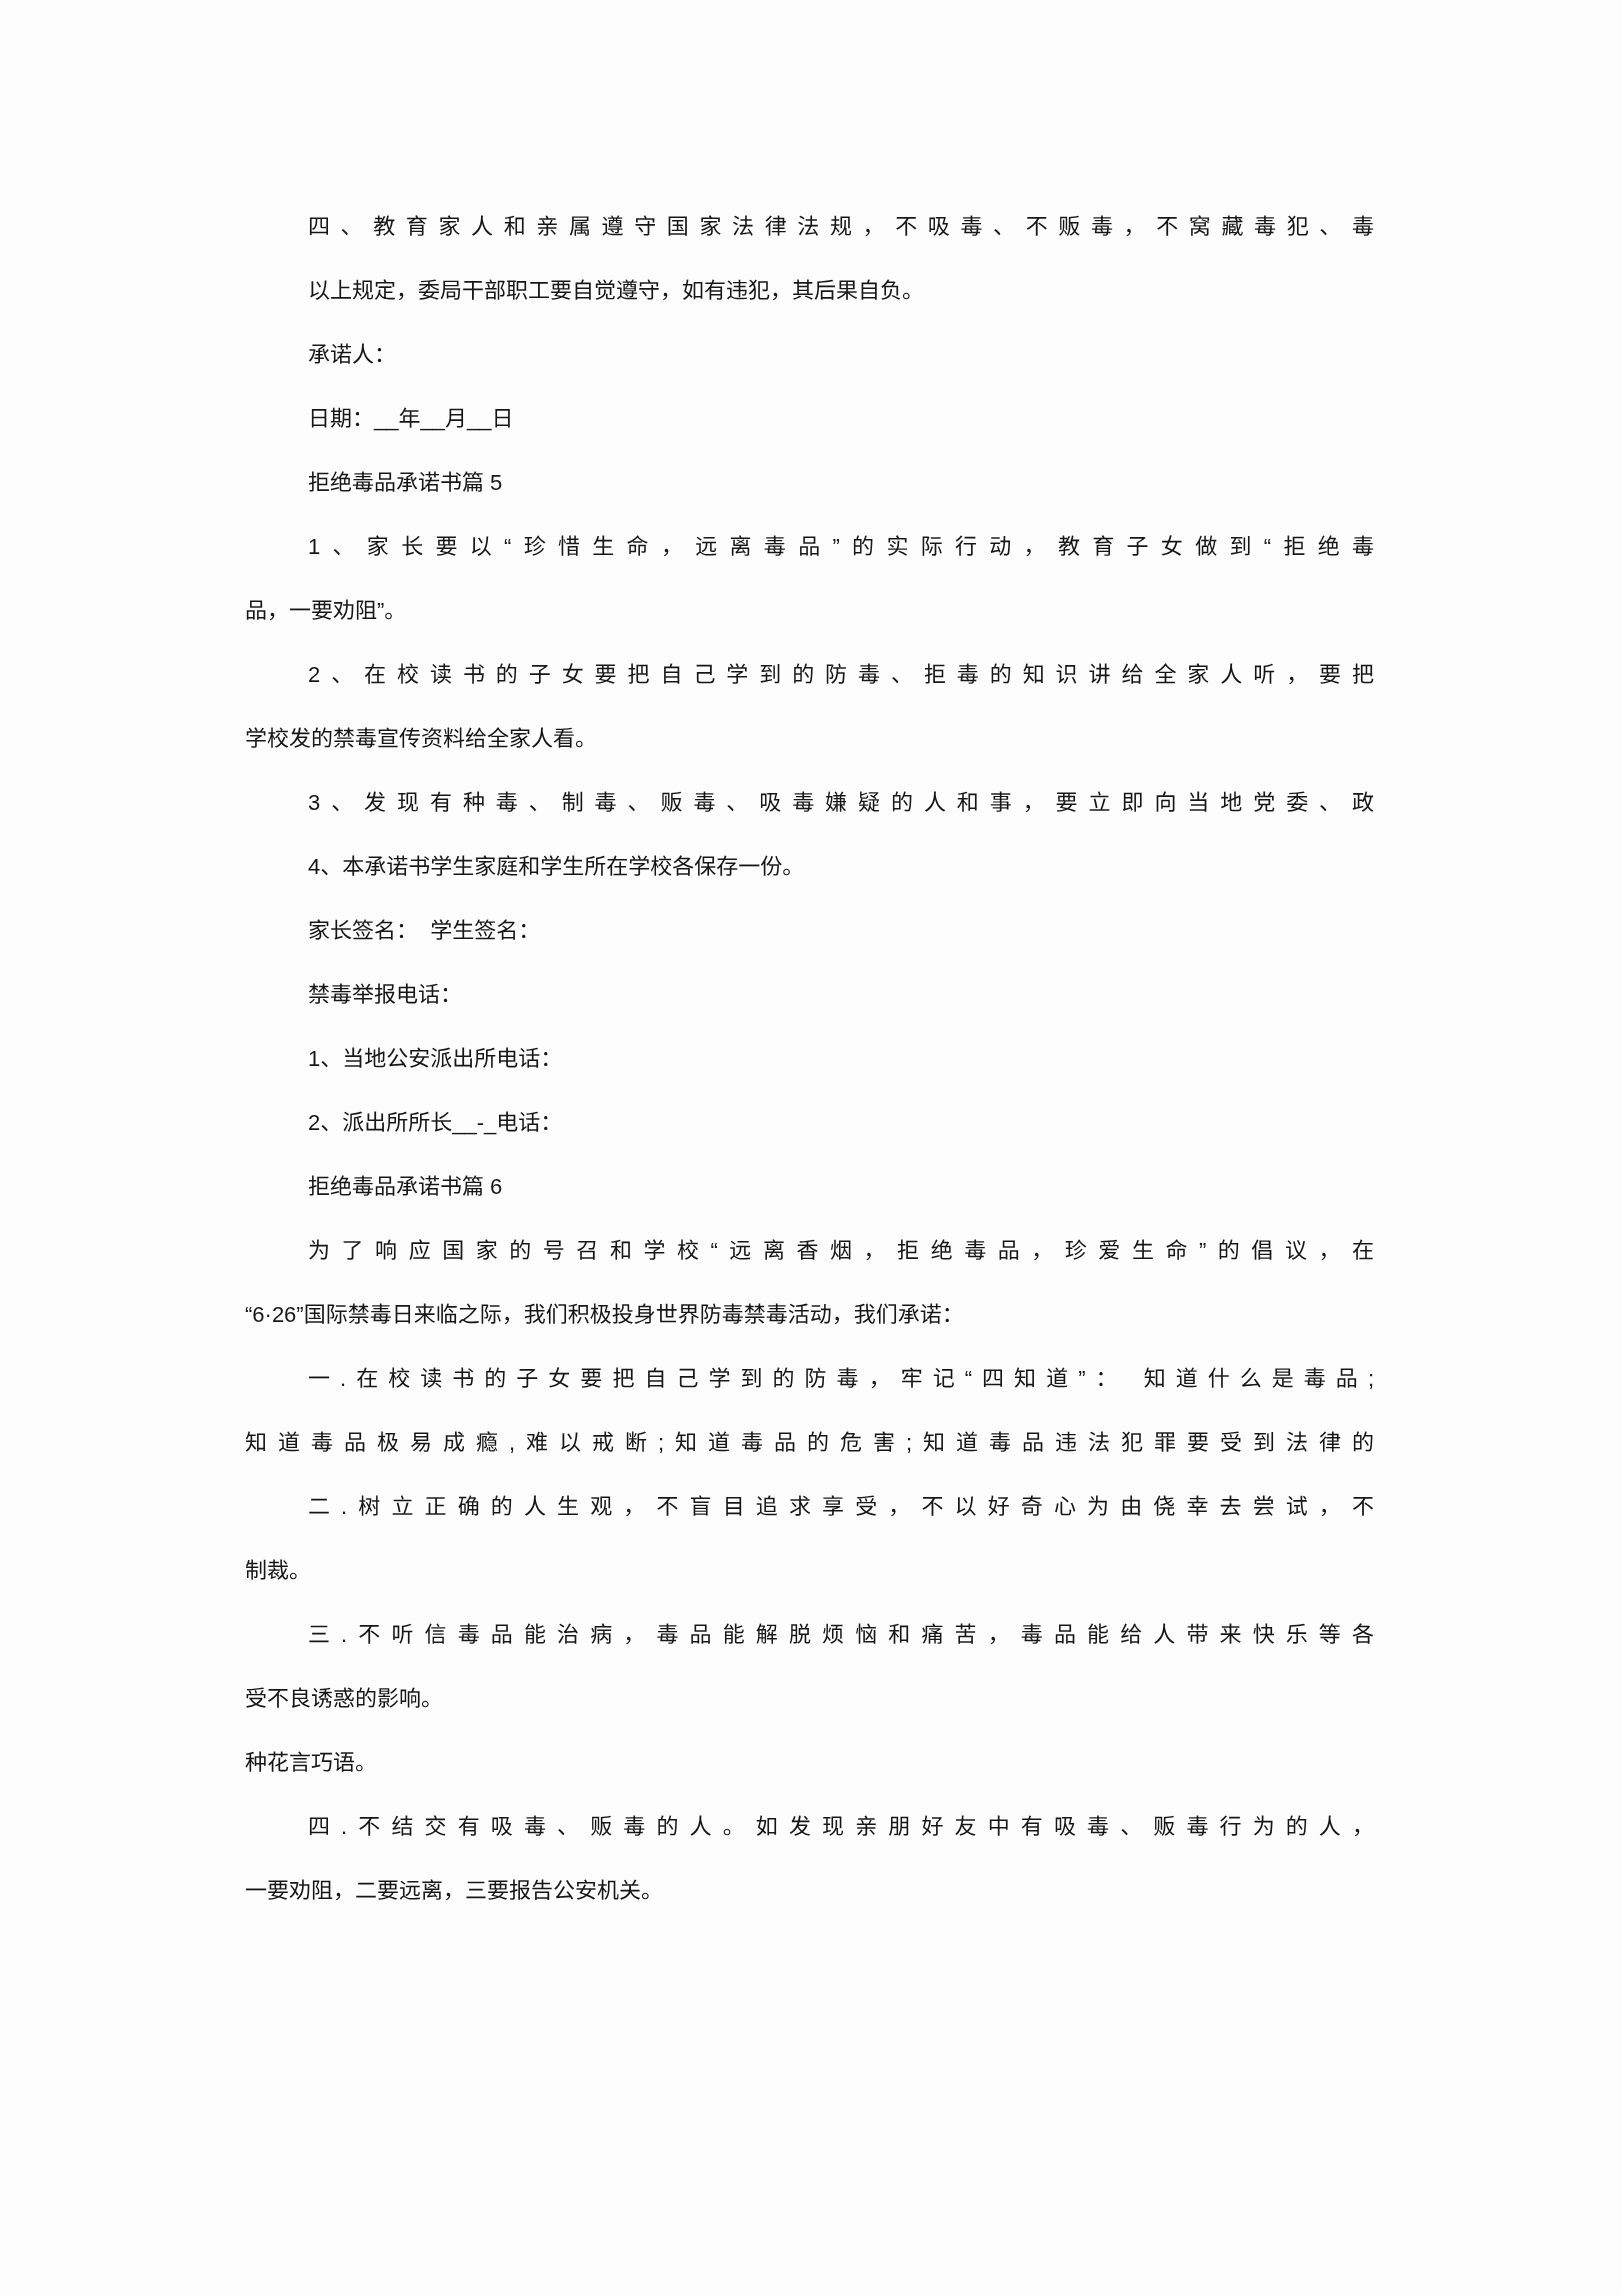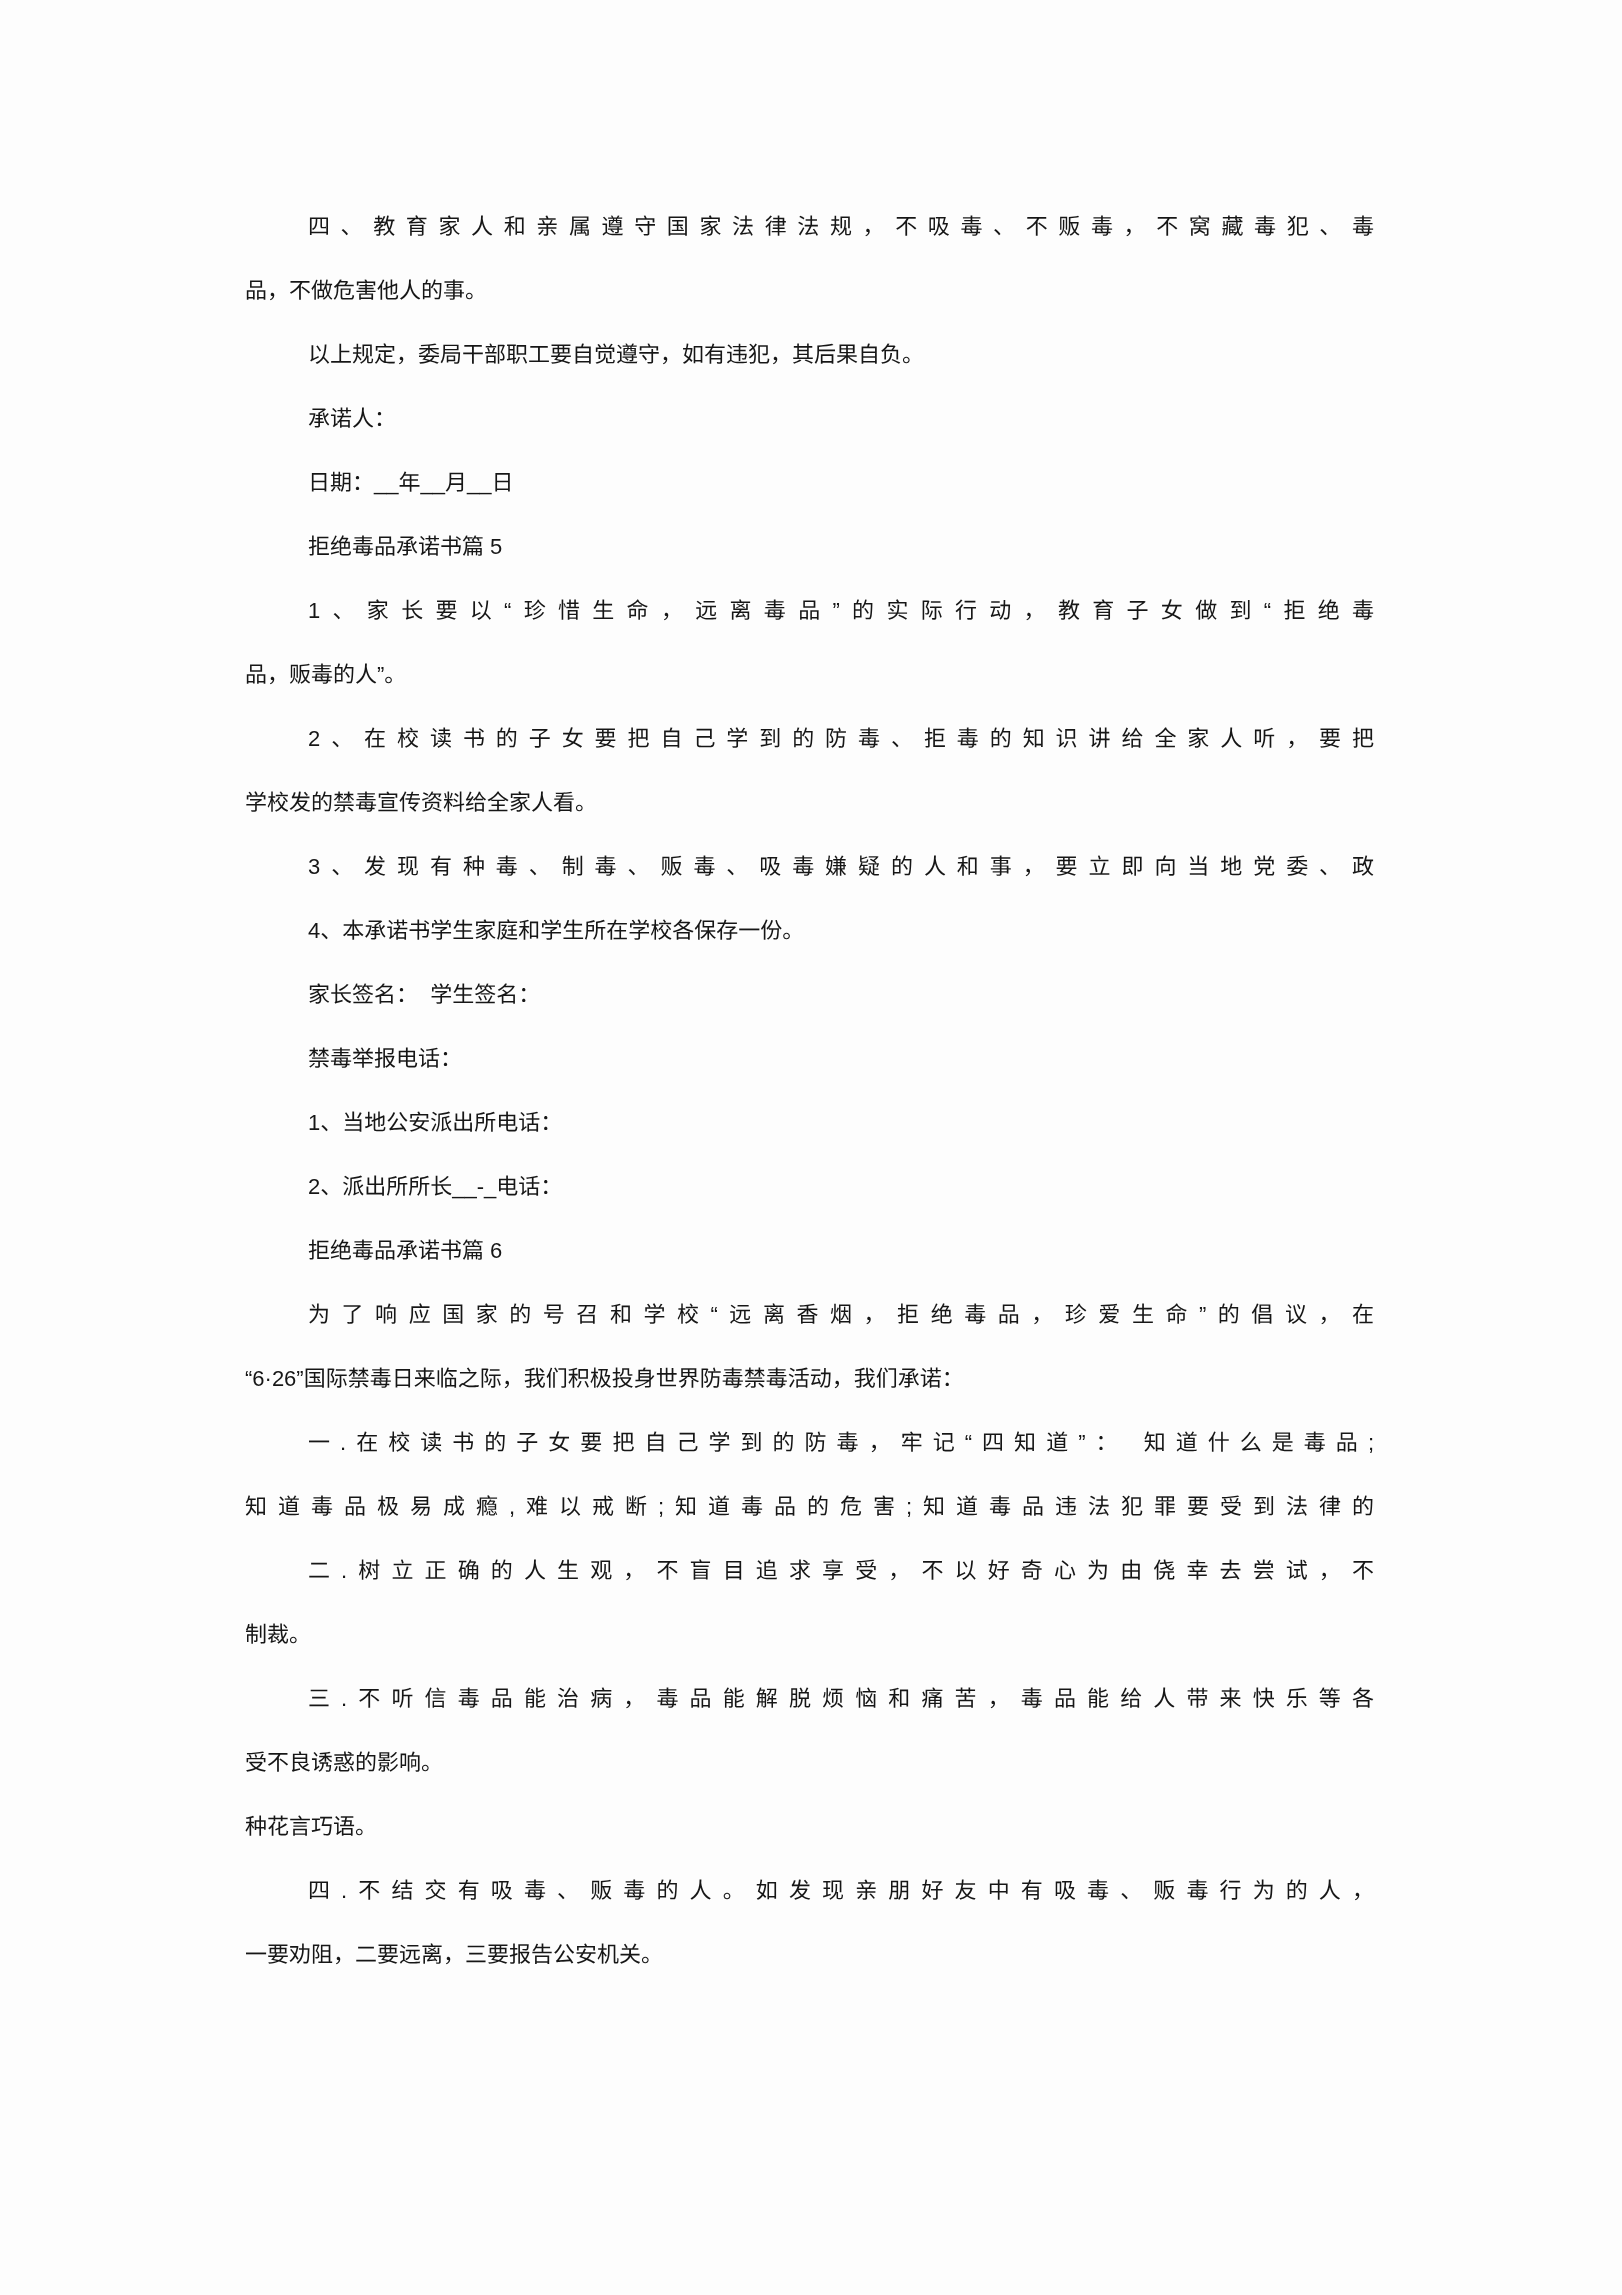--- a/index.html
+++ b/index.html
@@ -35,27 +35,26 @@
     text-align-last: justify;
     text-justify: inter-character;
   }
 </style>
 </head>
 <body>
 
 <div class="page" style="background: rgb(253, 253, 253); color: rgb(22, 22, 22);">
   <div class="text-block">
       <div class="line indent fill">四、教育家人和亲属遵守国家法律法规，不吸毒、不贩毒，不窝藏毒犯、毒</div>
-      <div class="line">品，不做危害他人的事。</div>
       <div class="line indent">以上规定，委局干部职工要自觉遵守，如有违犯，其后果自负。</div>
       <div class="line indent">承诺人：</div>
       <div class="line indent">日期：__年__月__日</div>
       <div class="line indent">拒绝毒品承诺书篇 5</div>
       <div class="line indent fill">1、家长要以“珍惜生命，远离毒品”的实际行动，教育子女做到“拒绝毒</div>
-      <div class="line">品，贩毒的人”。</div>
+      <div class="line">品，一要劝阻”。</div>
       <div class="line indent fill">2、在校读书的子女要把自己学到的防毒、拒毒的知识讲给全家人听，要把</div>
       <div class="line">学校发的禁毒宣传资料给全家人看。</div>
       <div class="line indent fill">3、发现有种毒、制毒、贩毒、吸毒嫌疑的人和事，要立即向当地党委、政</div>
       <div class="line indent">4、本承诺书学生家庭和学生所在学校各保存一份。</div>
       <div class="line indent">家长签名：  学生签名：</div>
       <div class="line indent">禁毒举报电话：</div>
       <div class="line indent">1、当地公安派出所电话：</div>
       <div class="line indent">2、派出所所长__-_电话：</div>
       <div class="line indent">拒绝毒品承诺书篇 6</div>
       <div class="line indent fill">为了响应国家的号召和学校“远离香烟，拒绝毒品，珍爱生命”的倡议，在</div>

